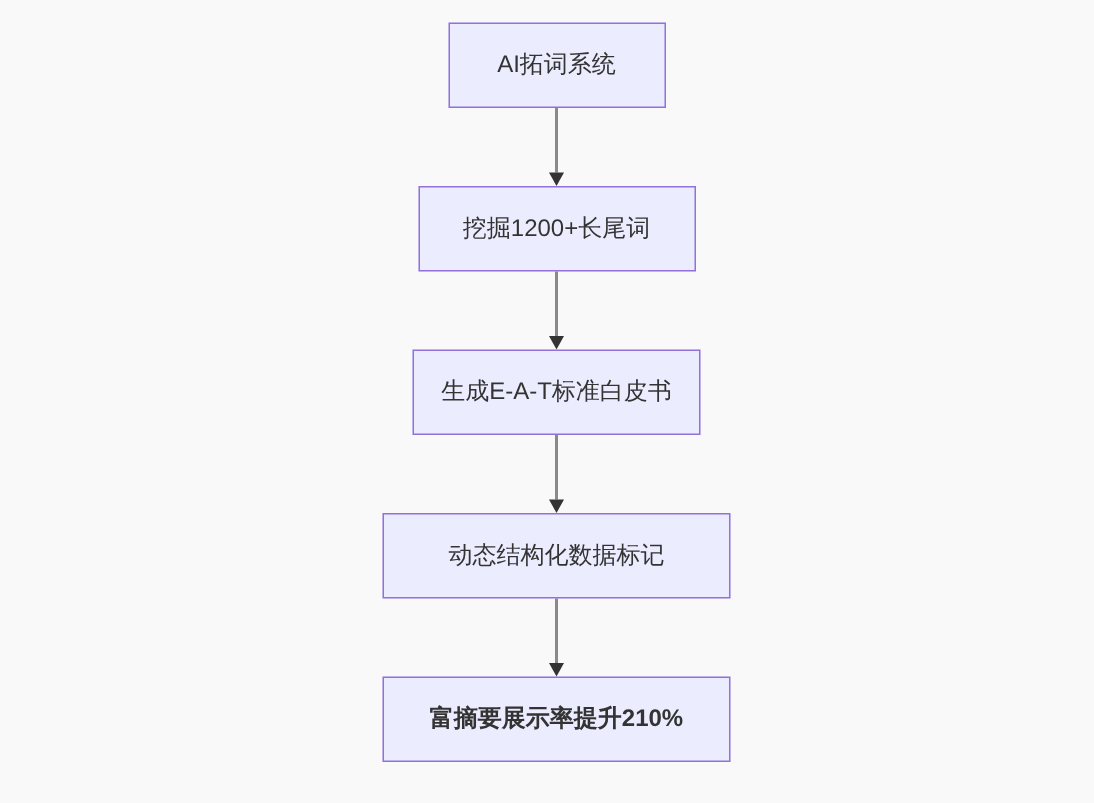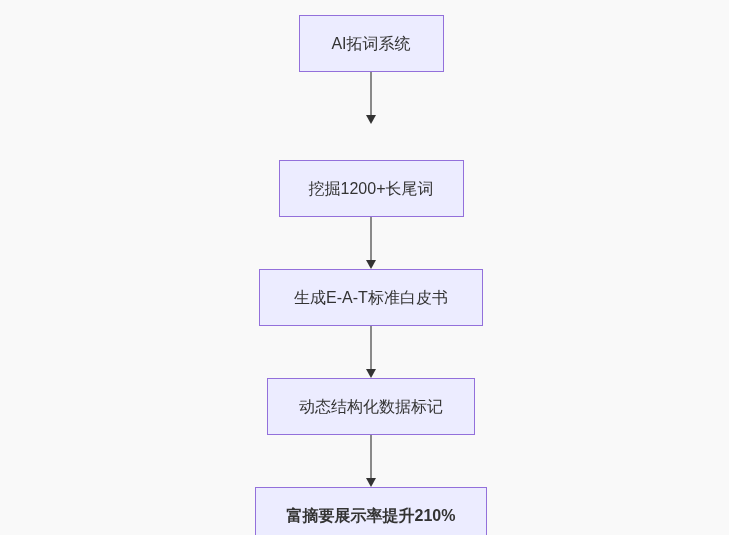--- a/index.html
+++ b/index.html
@@ -31,23 +31,23 @@
     justify-content: center;
     background: var(--node-fill, #ECECFF);
     border: 1px solid var(--node-border, #9370DB);
     color: var(--text, #333333);
     font-size: 16px;
     line-height: 1;
     white-space: nowrap;
     text-align: center;
   }
   .w1 { width: 145px; }
-  .w2 { width: 185px; margin-top: 36px; }
-  .w3 { width: 224px; }
-  .w4 { width: 208px; }
+  .w2 { width: 185px; }
+  .w3 { width: 192px; }
+  .w4 { width: 232px; }
   .w5 { width: 232px; font-weight: bold; }
   .arrow {
     position: relative;
     width: 12px;
     height: 52px;
     flex: none;
   }
   .arrow .shaft {
     position: absolute;
     left: 50%;

